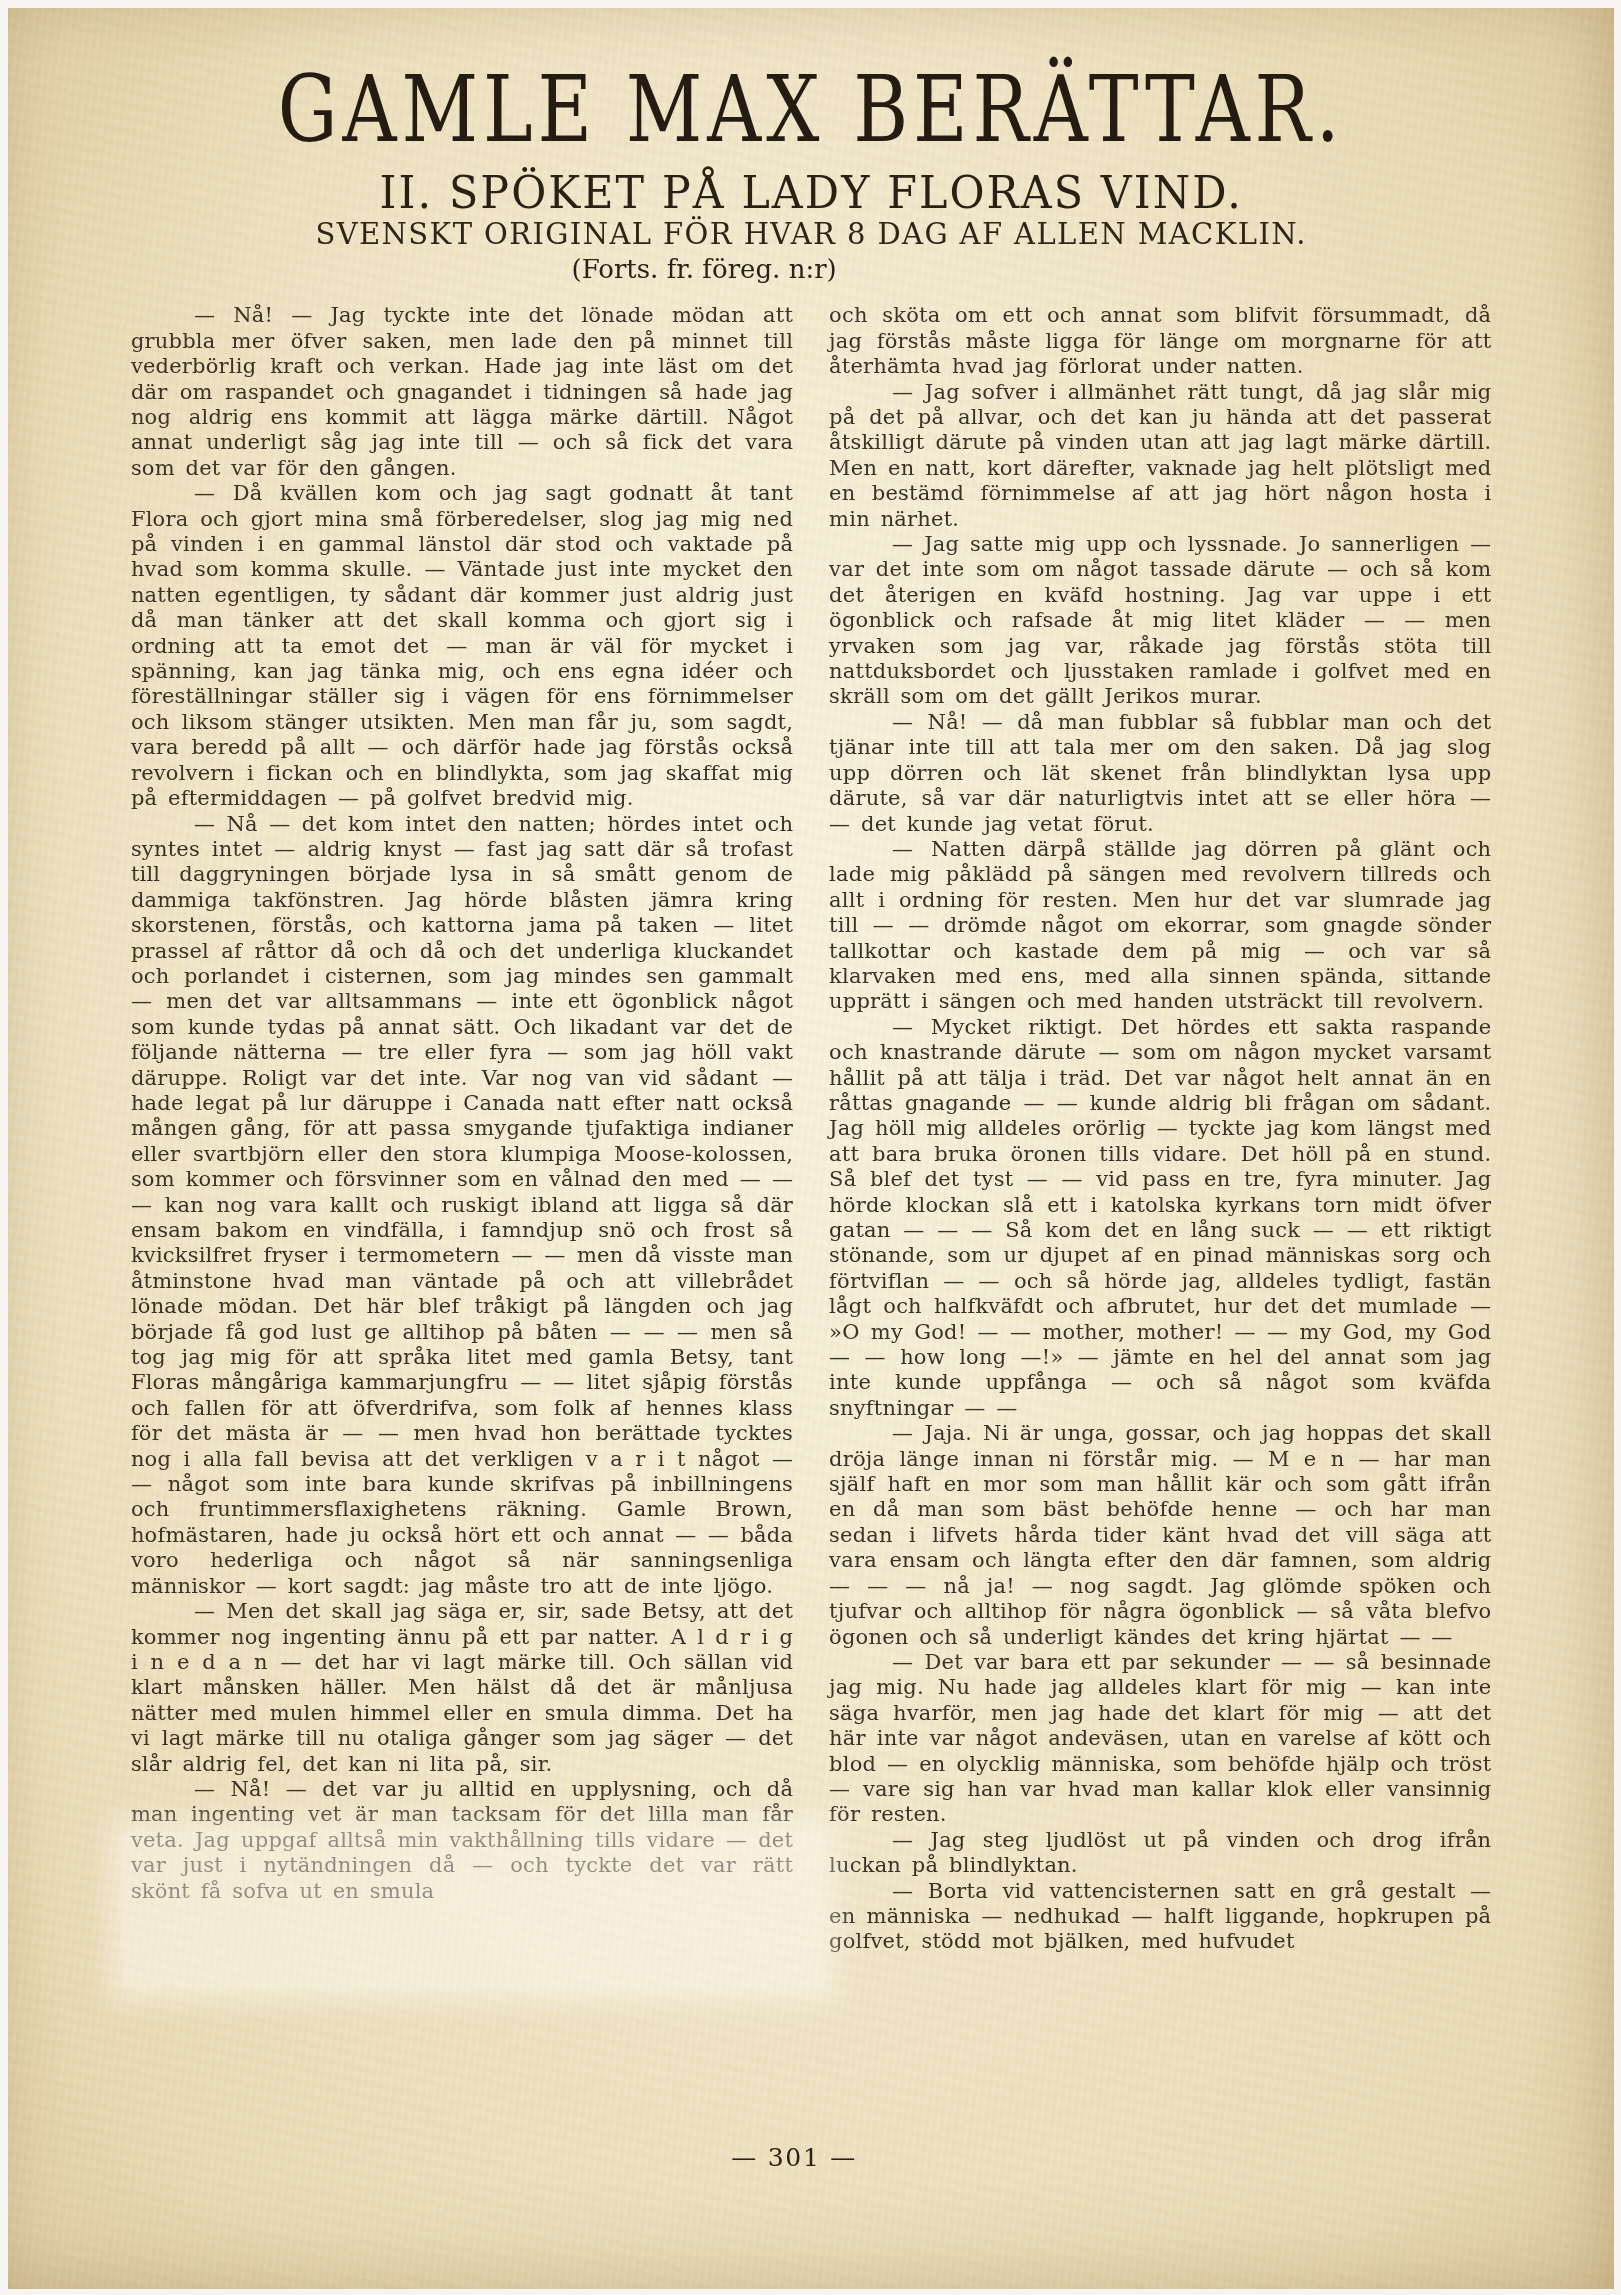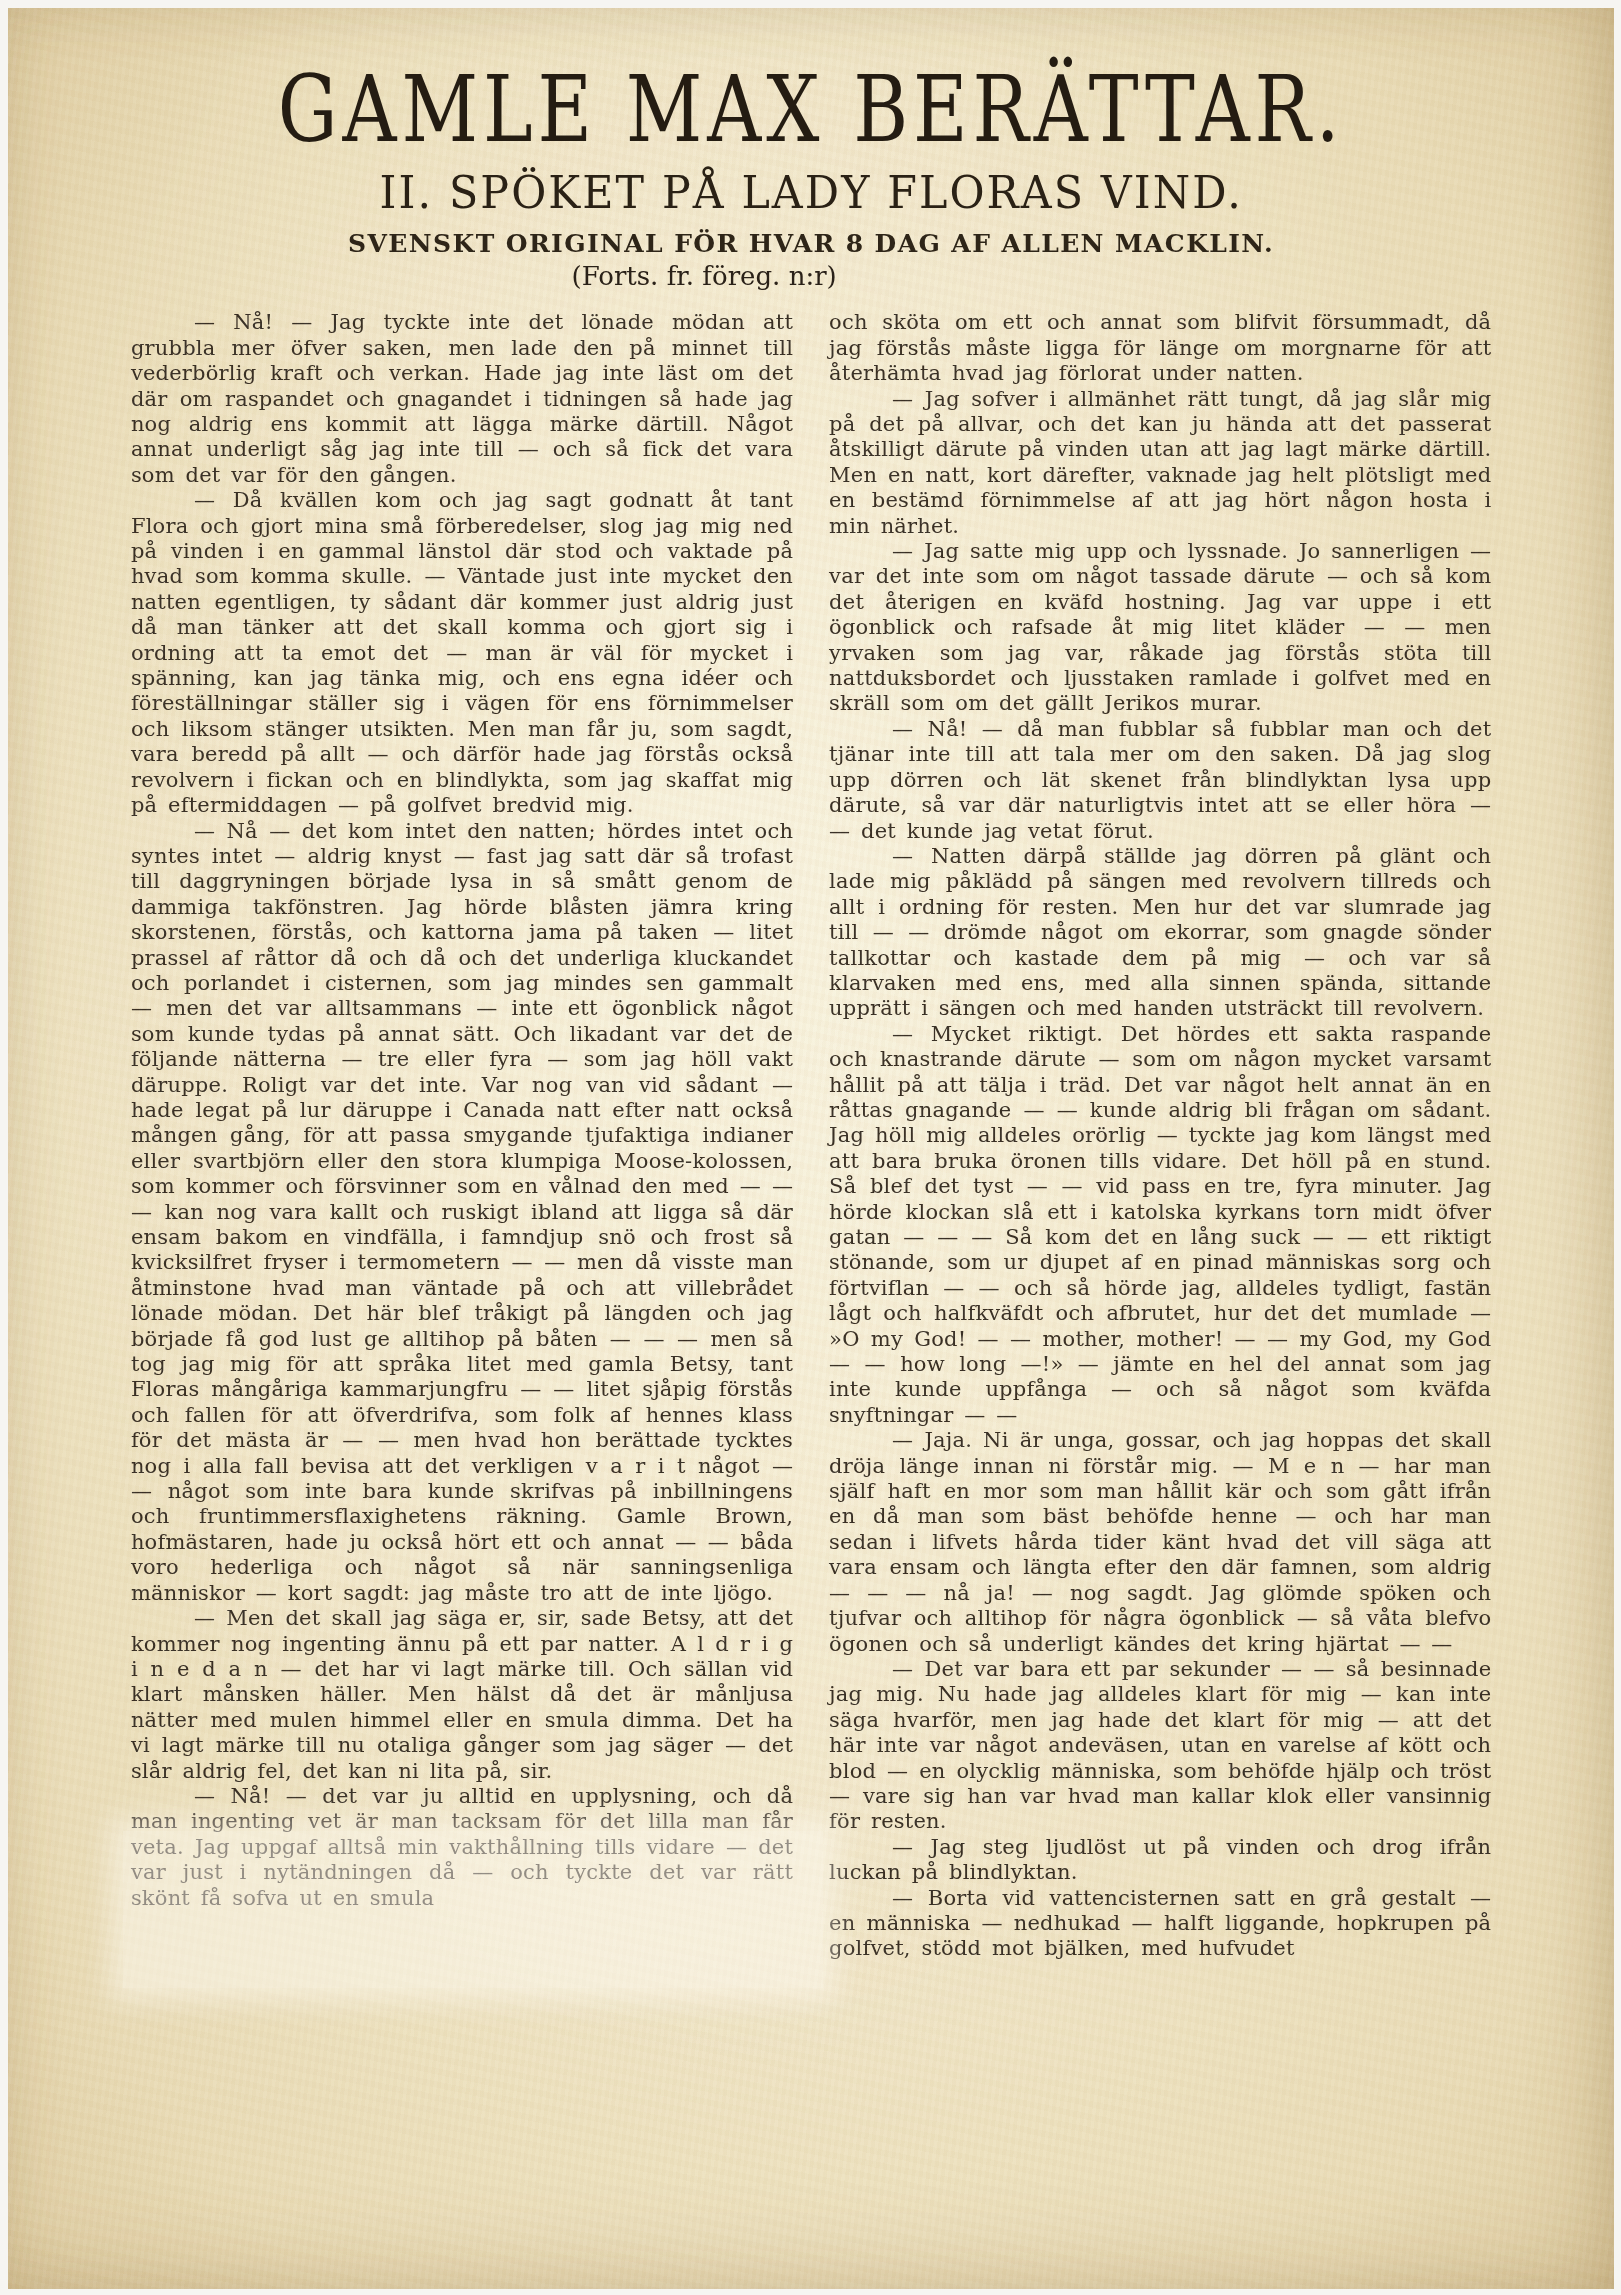--- a/index.html
+++ b/index.html
@@ -75,23 +75,23 @@
     font-size: 45px;
     font-weight: 500;
     line-height: 1.05;
     letter-spacing: 2.2px;
     color: #2a2115;
     transform: scaleX(0.95);
     transform-origin: 50% 50%;
     white-space: nowrap;
   }
   .byline {
-    margin: 13px 0 0 0;
-    font-size: 25px;
-    font-weight: 700;
+    margin: 1px 0 0 0;
+    font-size: 29px;
+    font-weight: 400;
     letter-spacing: 1.4px;
     color: #2e2518;
     white-space: nowrap;
   }
   .continuation-note {
     margin: 3.4px 214px 0 0;
     text-align: center;
     font-size: 26px;
     color: #2a2118;
   }
@@ -161,15 +161,16 @@
       <p>— Nå! — då man fubblar så fubblar man och det tjänar inte till att tala mer om den saken. Då jag slog upp dörren och lät skenet från blindlyktan lysa upp därute, så var där naturligtvis intet att se eller höra — — det kunde jag vetat förut.</p>
       <p>— Natten därpå ställde jag dörren på glänt och lade mig påklädd på sängen med revolvern tillreds och allt i ordning för resten. Men hur det var slumrade jag till — — drömde något om ekorrar, som gnagde sönder tallkottar och kastade dem på mig — och var så klarvaken med ens, med alla sinnen spända, sittande upprätt i sängen och med handen utsträckt till revolvern.</p>
       <p>— Mycket riktigt. Det hördes ett sakta raspande och knastrande därute — som om någon mycket varsamt hållit på att tälja i träd. Det var något helt annat än en råttas gnagande — — kunde aldrig bli frågan om sådant. Jag höll mig alldeles orörlig — tyckte jag kom längst med att bara bruka öronen tills vidare. Det höll på en stund. Så blef det tyst — — vid pass en tre, fyra minuter. Jag hörde klockan slå ett i katolska kyrkans torn midt öfver gatan — — — Så kom det en lång suck — — ett riktigt stönande, som ur djupet af en pinad människas sorg och förtviflan — — och så hörde jag, alldeles tydligt, fastän lågt och halfkväfdt och afbrutet, hur det det mumlade — »O my God! — — mother, mother! — — my God, my God — — how long —!» — jämte en hel del annat som jag inte kunde uppfånga — och så något som kväfda snyftningar — —</p>
       <p>— Jaja. Ni är unga, gossar, och jag hoppas det skall dröja länge innan ni förstår mig. — M e n — har man själf haft en mor som man hållit kär och som gått ifrån en då man som bäst behöfde henne — och har man sedan i lifvets hårda tider känt hvad det vill säga att vara ensam och längta efter den där famnen, som aldrig — — — nå ja! — nog sagdt. Jag glömde spöken och tjufvar och alltihop för några ögonblick — så våta blefvo ögonen och så underligt kändes det kring hjärtat — —</p>
       <p>— Det var bara ett par sekunder — — så besinnade jag mig. Nu hade jag alldeles klart för mig — kan inte säga hvarför, men jag hade det klart för mig — att det här inte var något andeväsen, utan en varelse af kött och blod — en olycklig människa, som behöfde hjälp och tröst — vare sig han var hvad man kallar klok eller vansinnig för resten.</p>
       <p>— Jag steg ljudlöst ut på vinden och drog ifrån luckan på blindlyktan.</p>
       <p>— Borta vid vattencisternen satt en grå gestalt — en människa — nedhukad — halft liggande, hopkrupen på golfvet, stödd mot bjälken, med hufvudet</p>
     </div>
   </div>
 
+  <div class="page-number">— 301 —</div>
 
 </div>
 
 
 </body></html>

